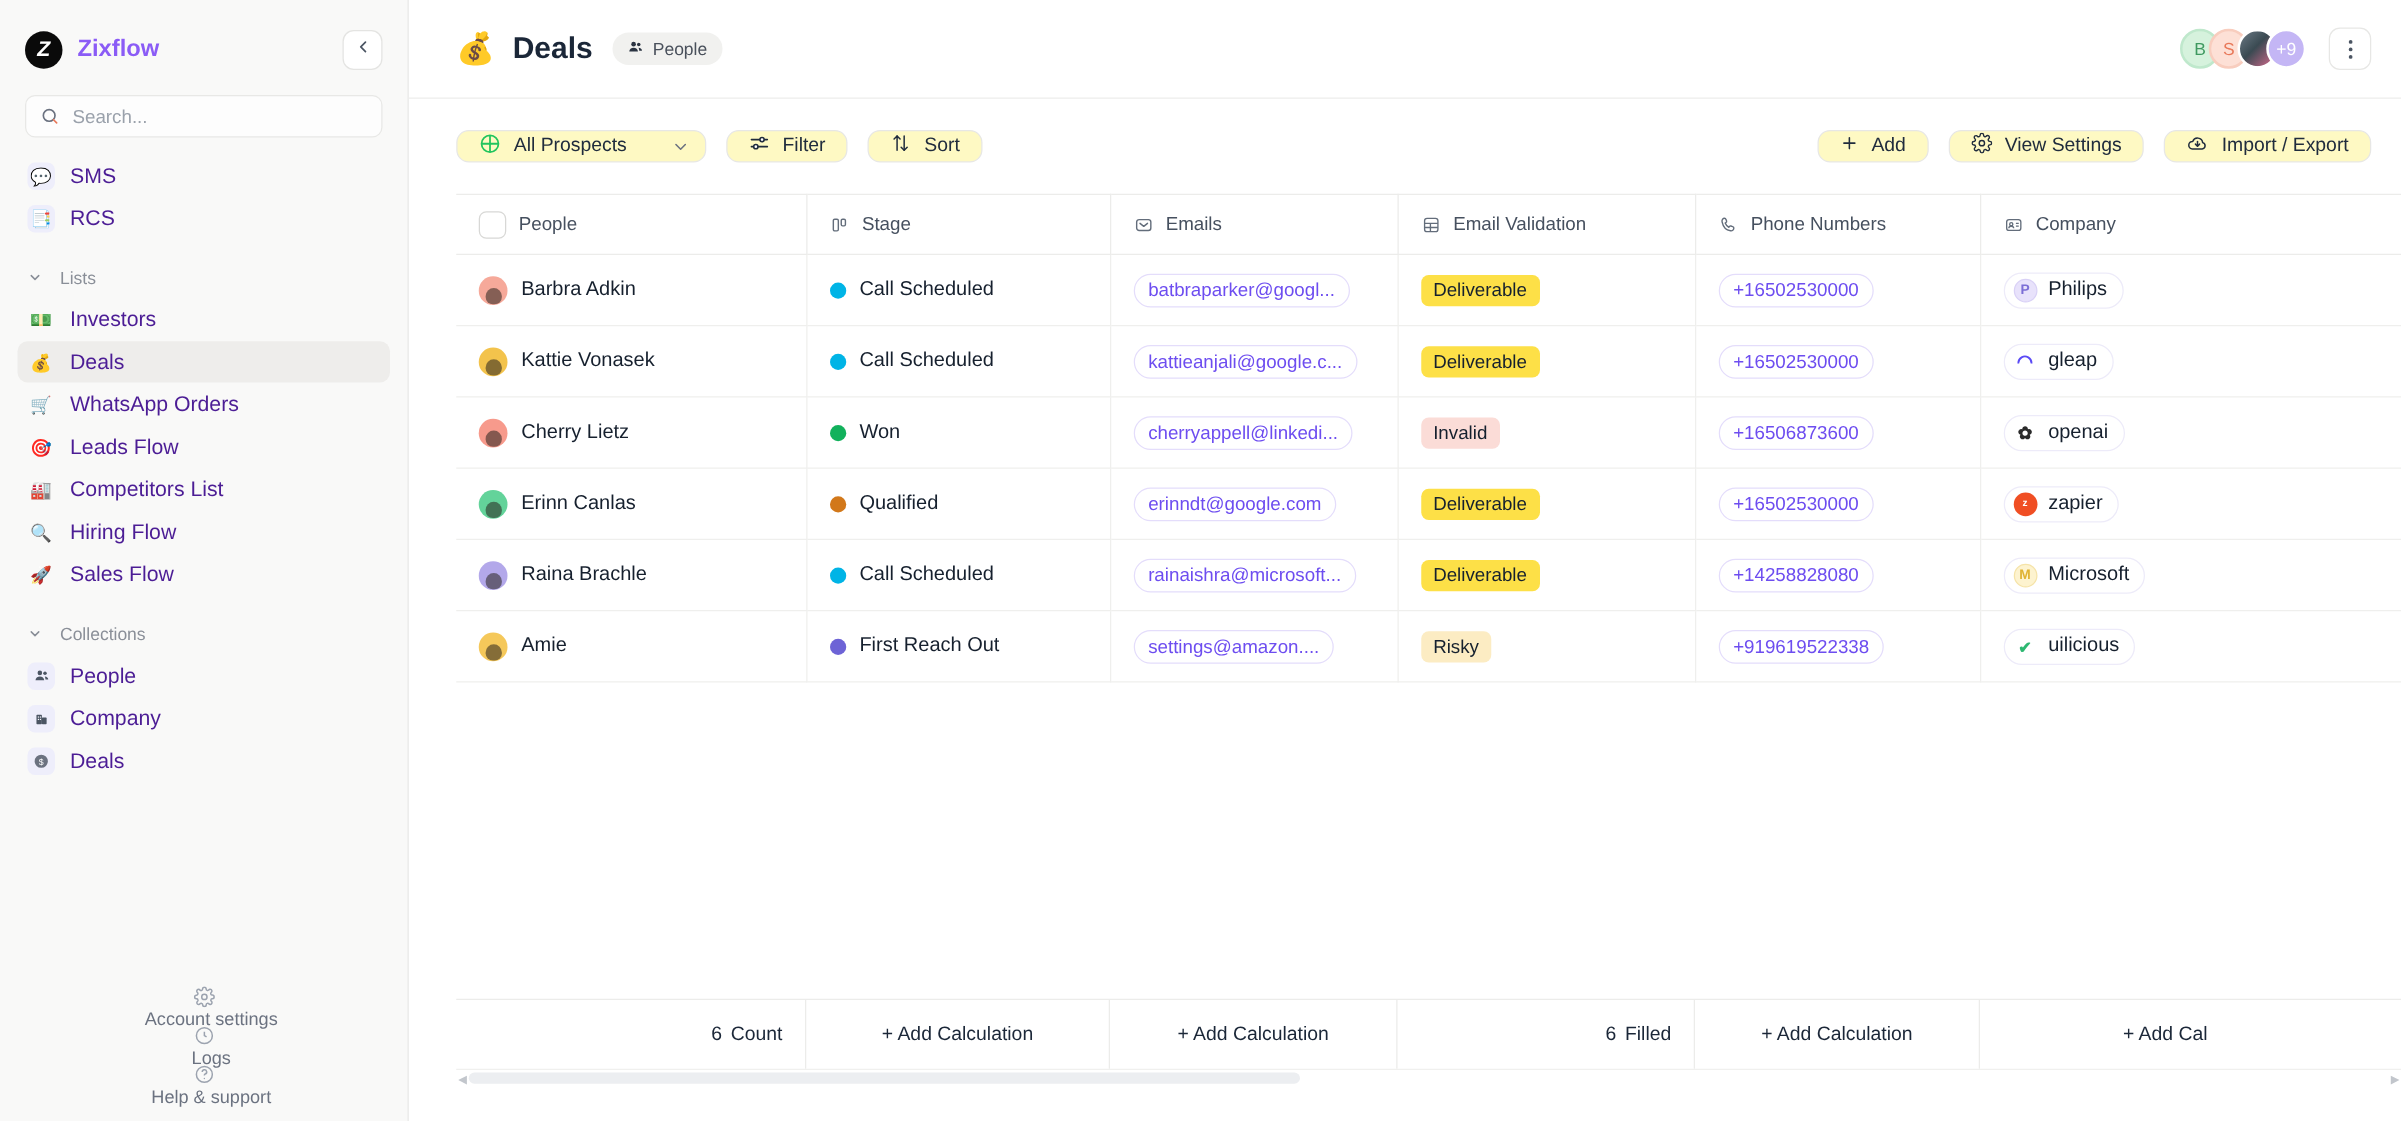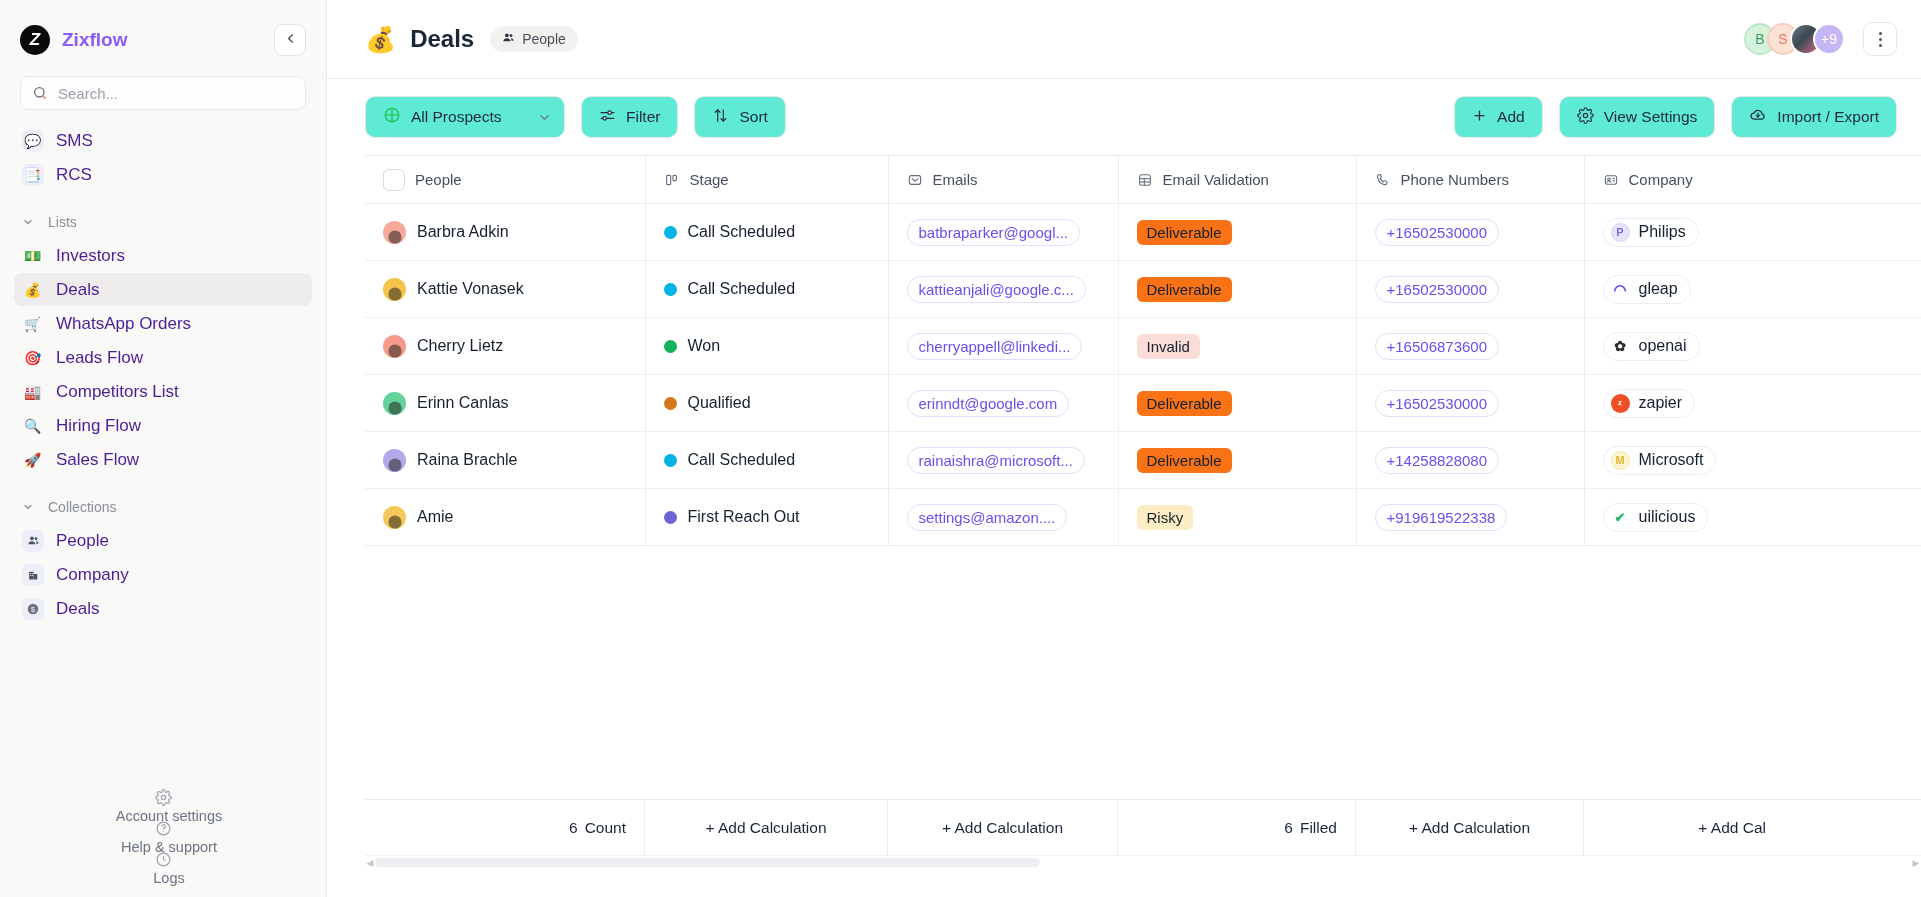--- a/index.html
+++ b/index.html
@@ -112,22 +112,22 @@
   }
   .kebab i { width: 3px; height: 3px; border-radius: 50%; background: #4b5563; display:block; }
 
   
   .toolbar {
     height: 76px; flex: 0 0 76px;
     display: flex; align-items: center;
     padding: 0 24px 0 38px;
   }
   .btn {
-    height: 42px; border: 1px solid #e7e7e5; border-radius: 10px;
-    background: #5eead4; display: flex; align-items: center;
+    height: 26px; border: 1px solid #e7e7e5; border-radius: 10px;
+    background: #fef9c3; display: flex; align-items: center;
     padding: 0 17px; gap: 10px; cursor: pointer;
     font-size: 15.5px; color: #202c3d; white-space: nowrap;
   }
   .btn.view-sel { padding-right: 12px; min-width: 200px; }
   .btn .lbl { font-size: 15.5px; }
   .btn .chev-d { margin-left: auto; color: #6b7280; display: flex; }
   .gap12 { width: 16px; flex: 0 0 16px; }
   .gap-fill { margin-left: auto; }
 
   
@@ -171,21 +171,21 @@
     display: inline-flex; align-items: center; max-width: 100%;
     height: 27px; padding: 0 11px; border-radius: 14px;
     border: 1px solid #e4ddfb; color: #6d4df0; font-size: 15px;
     background: #fff; cursor: pointer;
     overflow: hidden; white-space: nowrap; text-overflow: ellipsis;
   }
   .badge {
     display: inline-flex; align-items: center; height: 25px;
     padding: 0 10px; border-radius: 6px; font-size: 15px; color: #15202e;
   }
-  .badge.green { background: #f97316; }
+  .badge.green { background: #fde047; }
   .badge.red   { background: #fbdcd7; }
   .badge.amber { background: #fcecc3; }
   .pill-co {
     display: inline-flex; align-items: center; gap: 9px;
     height: 29px; padding: 0 12px 0 7px; border-radius: 15px;
     border: 1px solid #edebf9; background: #fff; cursor: pointer;
     font-size: 16px; color: #16202e; white-space: nowrap;
   }
   .co-logo {
     width: 19px; height: 19px; border-radius: 50%; flex: 0 0 19px;
@@ -346,34 +346,34 @@
               <circle cx="12" cy="12" r="3"></circle>
               <path d="M19.4 15a1.6 1.6 0 0 0 .3 1.8l.1.1a2 2 0 1 1-2.8 2.8l-.1-.1a1.6 1.6 0 0 0-1.8-.3 1.6 1.6 0 0 0-1 1.5V21a2 2 0 1 1-4 0v-.1A1.6 1.6 0 0 0 9 19.4a1.6 1.6 0 0 0-1.8.3l-.1.1a2 2 0 1 1-2.8-2.8l.1-.1a1.6 1.6 0 0 0 .3-1.8 1.6 1.6 0 0 0-1.5-1H3a2 2 0 1 1 0-4h.1A1.6 1.6 0 0 0 4.6 9a1.6 1.6 0 0 0-.3-1.8l-.1-.1a2 2 0 1 1 2.8-2.8l.1.1a1.6 1.6 0 0 0 1.8.3H9a1.6 1.6 0 0 0 1-1.5V3a2 2 0 1 1 4 0v.1a1.6 1.6 0 0 0 1 1.5 1.6 1.6 0 0 0 1.8-.3l.1-.1a2 2 0 1 1 2.8 2.8l-.1.1a1.6 1.6 0 0 0-.3 1.8V9a1.6 1.6 0 0 0 1.5 1H21a2 2 0 1 1 0 4h-.1a1.6 1.6 0 0 0-1.5 1z"></path>
             </svg>
         </span>
         <span class="nav-label">Account settings</span>
       </div>
       <div class="nav-item">
         <span class="nav-ico">
           <svg width="17" height="17" viewBox="0 0 24 24" fill="none" stroke="currentColor" stroke-width="1.7">
               <circle cx="12" cy="12" r="9"></circle>
-              <path d="M9.6 9.2a2.5 2.5 0 1 1 3.4 2.3c-.7.3-1 .9-1 1.6v.3"></path>
-              <circle cx="12" cy="16.6" r="0.8" fill="currentColor" stroke="none"></circle>
-            </svg>
-        </span>
-        <span class="nav-label">Help &amp; support</span>
+              <polyline points="12 7.5 12 12 14.5 13.5"></polyline>
+            </svg>
+        </span>
+        <span class="nav-label">Logs</span>
       </div>
       <div class="nav-item">
         <span class="nav-ico">
           <svg width="17" height="17" viewBox="0 0 24 24" fill="none" stroke="currentColor" stroke-width="1.7">
               <circle cx="12" cy="12" r="9"></circle>
-              <polyline points="12 7.5 12 12 14.5 13.5"></polyline>
-            </svg>
-        </span>
-        <span class="nav-label">Logs</span>
+              <path d="M9.6 9.2a2.5 2.5 0 1 1 3.4 2.3c-.7.3-1 .9-1 1.6v.3"></path>
+              <circle cx="12" cy="16.6" r="0.8" fill="currentColor" stroke="none"></circle>
+            </svg>
+        </span>
+        <span class="nav-label">Help &amp; support</span>
       </div>
     </div>
   </aside>
 
   <section class="main">
 
     <div class="topbar">
       <span class="page-emoji">💰</span>
       <span class="page-title">Deals</span>
       <span class="chip-people">

